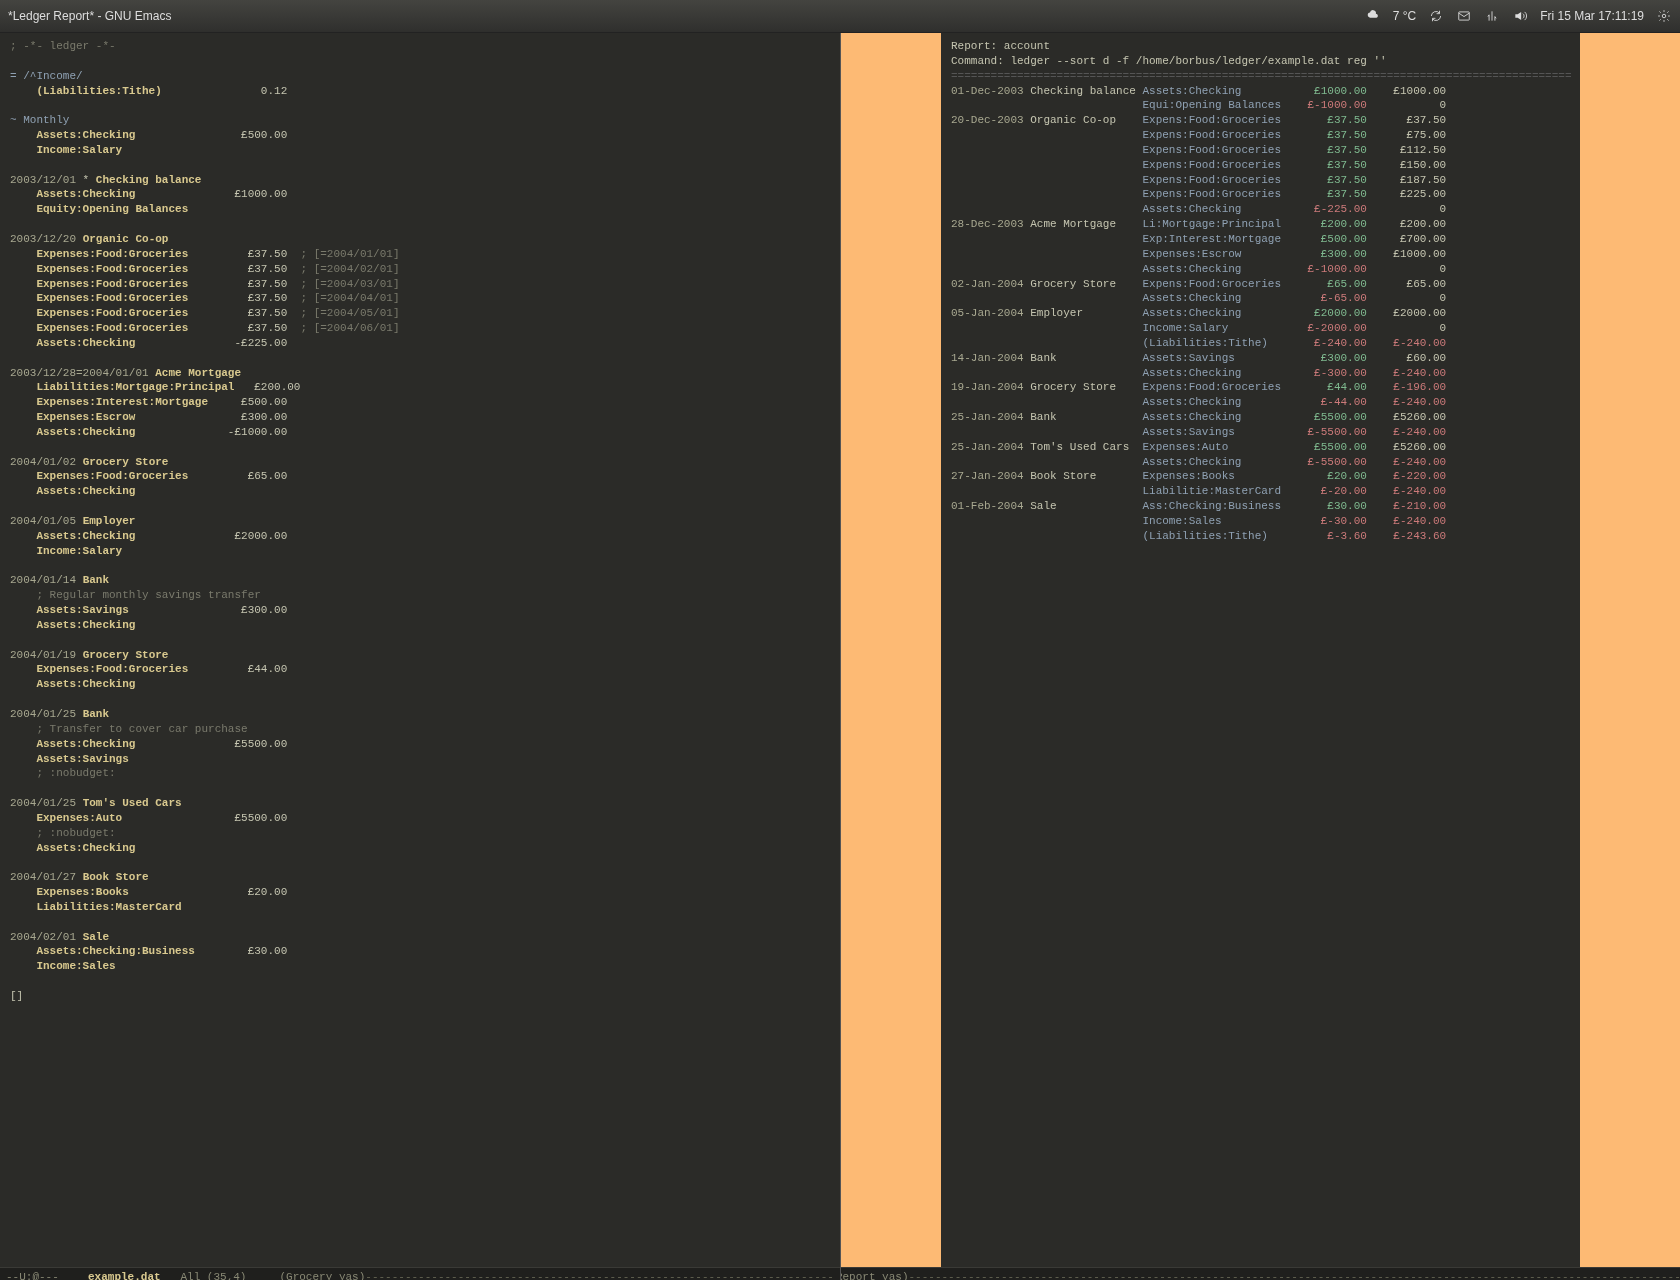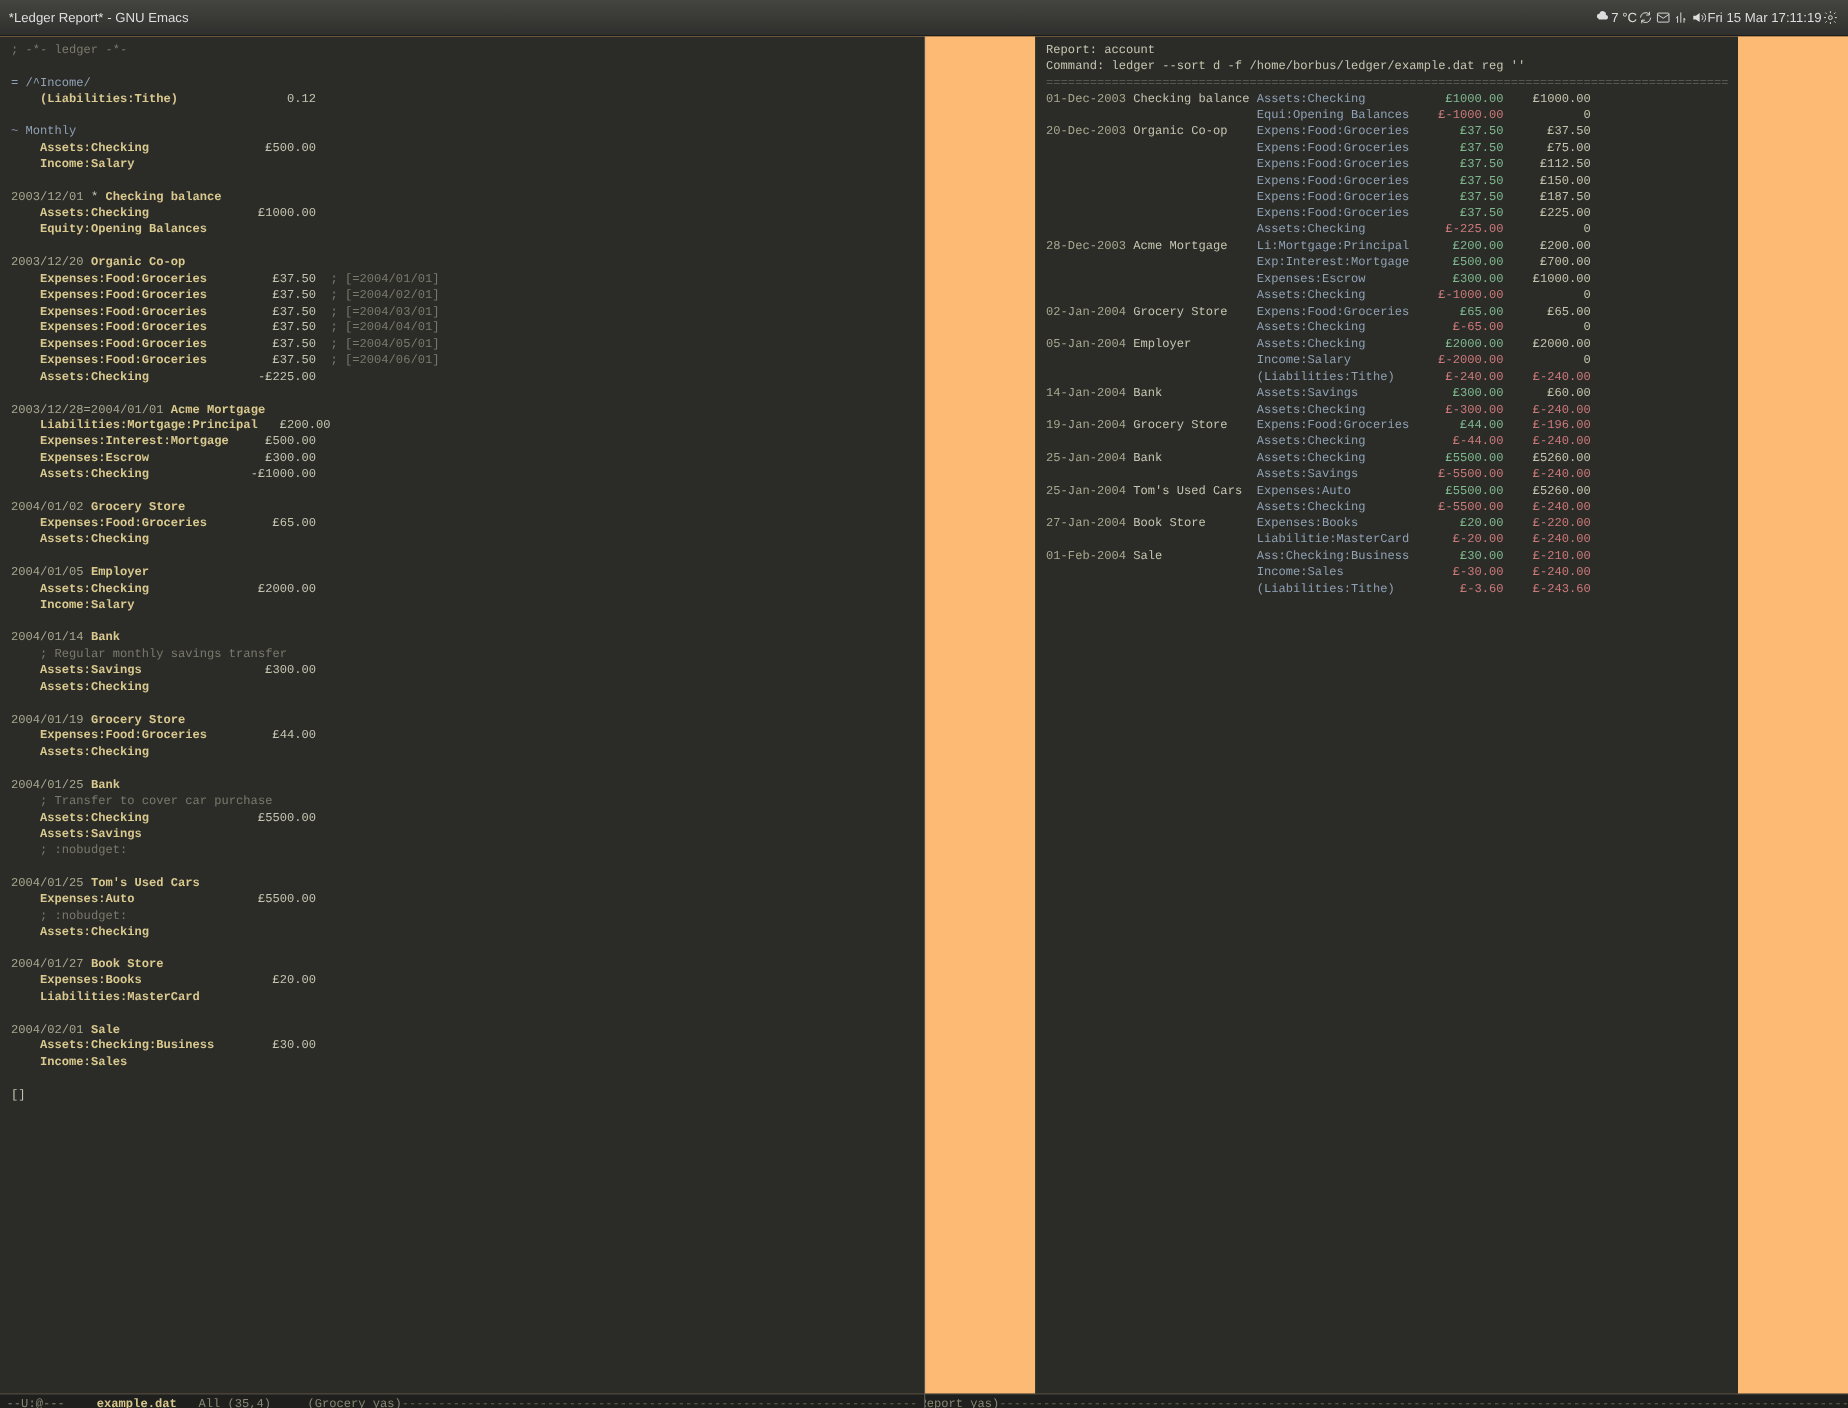--- a/index.html
+++ b/index.html
@@ -20,21 +20,21 @@
     display: flex;
     align-items: center;
     padding: 16px 8px;
     color: #ddd;
     font-family: sans-serif;
     font-size: 12px;
     border-bottom: 1px solid #222;
   }
   .titlebar .title { flex: 0 1 auto; }
   .titlebar .spacer { flex: 1; }
-  .tray { display: flex; }
+  .tray { display: flex; gap: 12px; }
   .tray span { color: #ddd; }
   .tray .ico { display:inline-flex; align-items:center; justify-content:center; width:16px; height:16px; }
   .tray .ico svg { width:14px; height:14px; stroke:#ddd; fill:none; stroke-width:1.5; }
   .tray .ico.fill svg { fill:#ddd; stroke:none; }
   .workspace {
     display: flex;
     height: calc(100% - 26px);
     background: #fdba74;
     font-family: Liberation Mono, monospace;
   }

